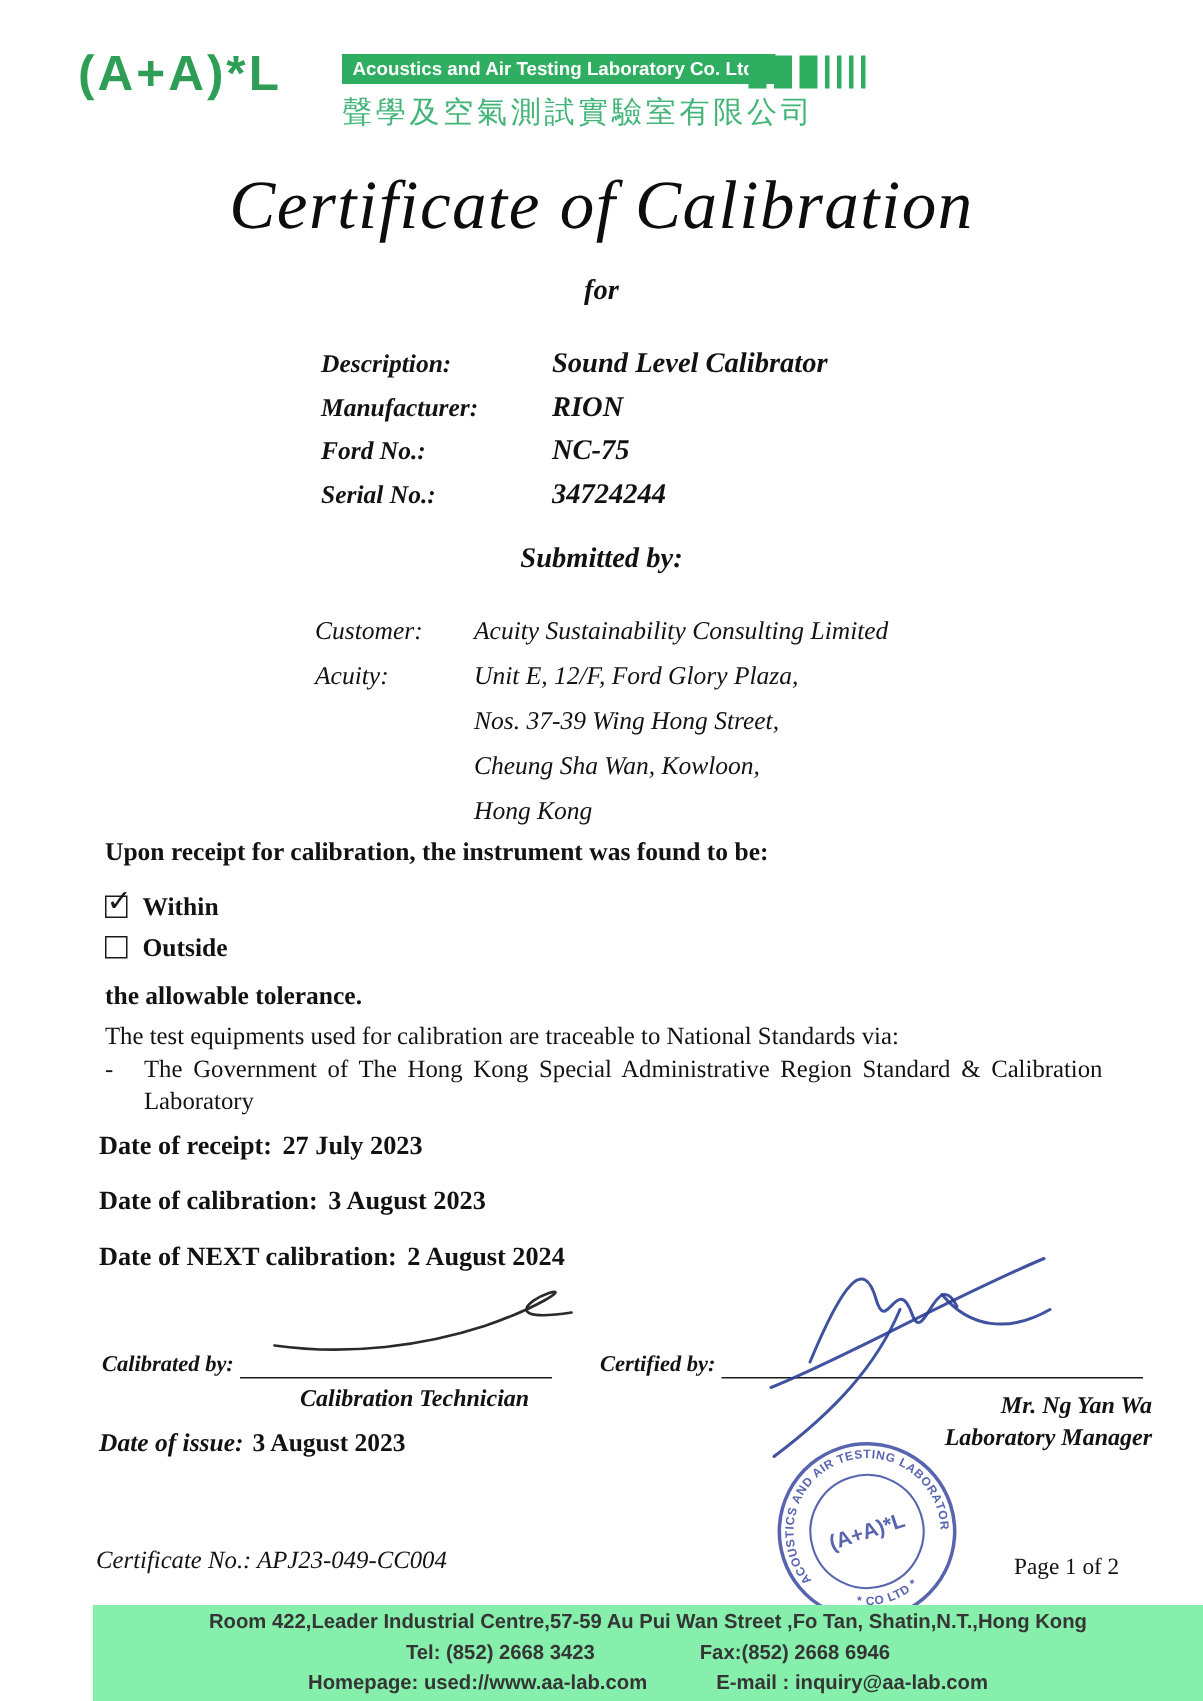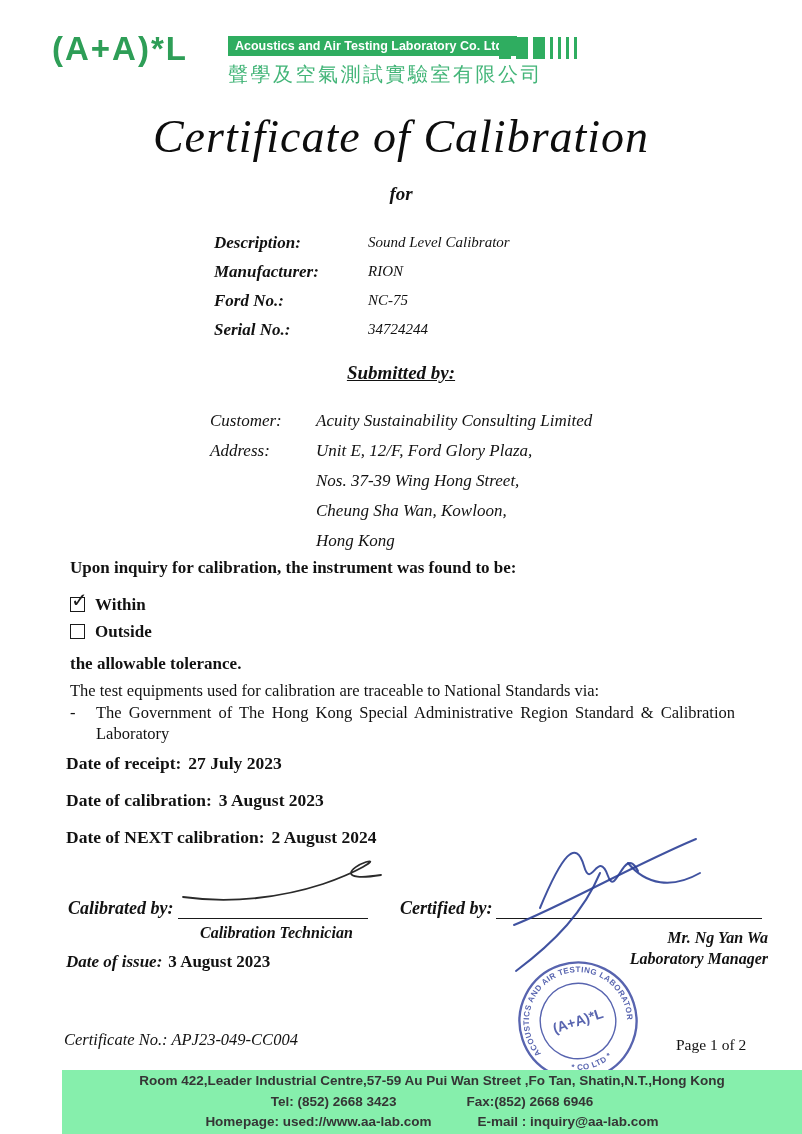--- a/index.html
+++ b/index.html
@@ -37,26 +37,26 @@
   }
   .for-label {
     position:absolute; left:0; top:183px; width:100%; text-align:center;
     font-weight:bold; font-style:italic; font-size:19px;
   }
 
   
   .instrument { position:absolute; left:214px; top:228px; }
   .inst-row { display:flex; line-height:29px; }
   .inst-label { width:154px; font-weight:bold; font-style:italic; font-size:17px; }
-  .inst-value { font-weight:normal; font-style:italic; font-size:15px;text-align:center; }
+  .inst-value { font-weight:bold; font-style:italic; font-size:19px;text-align:center; }
 
   
   .submitted-heading {
     position:absolute; left:0; top:362px; width:100%; text-align:center;
-    font-weight:bold; font-style:italic; font-size:19px; text-decoration:underline;
+    font-weight:bold; font-style:italic; font-size:19px; 
   }
   .customer { position:absolute; left:210px; top:406px; }
   .cust-row { display:flex; line-height:30px; }
   .cust-label { width:106px; font-style:italic; font-size:17px; }
   .cust-value { font-style:italic; font-size:17px; }
 
   
   .receipt { position:absolute; left:70px; top:558px; }
   .receipt-intro { font-weight:bold; font-size:17px; margin-bottom:13px; }
   .chk-row { display:flex; align-items:center; height:27px; }
@@ -79,21 +79,21 @@
 
   
   .dates { position:absolute; left:66px; top:752px; }
   .date-line { font-weight:bold; font-size:17.5px; line-height:22px; margin-bottom:15px; }
   .date-line .val { margin-left:7px; }
 
   
   .sig-left  { position:absolute; left:68px;  top:895px; width:300px; }
   .sig-right { position:absolute; left:400px; top:895px; width:362px; }
   .sig-row { display:flex; align-items:flex-end; height:24px; position:relative; }
-  .sig-label { font-weight:bold; font-style:italic; font-size:18px; white-space:nowrap; padding-right:4px;text-align:center; }
+  .sig-label { font-weight:bold; font-style:italic; font-size:15px; white-space:nowrap; padding-right:4px;text-align:center; }
   .sig-line { flex:1; border-bottom:1.6px solid #1a1a1a; height:22px; }
   .sig-title-left { margin-left:132px; margin-top:5px; font-weight:bold; font-style:italic; font-size:16px; }
   .sig-names { margin-left:168px; margin-top:8px; width:200px; text-align:right; }
   .sig-name, .sig-title-right { font-weight:bold; font-style:italic; font-size:16px; line-height:21px; }
   .sig-svg-left  { position:absolute; left:110px; top:-42px; pointer-events:none; }
   .sig-svg-right { position:absolute; left:100px; top:-62px; pointer-events:none; }
   .sig-stroke-dark { fill:none; stroke:#2a2a2a; stroke-width:1.8; stroke-linecap:round; }
   .sig-stroke-blue { fill:none; stroke:#2b3f96; stroke-width:2; stroke-linecap:round; opacity:0.9; }
 
   .date-issue { position:absolute; left:66px; top:952px; font-size:17px; }
@@ -162,39 +162,39 @@
     </div>
   </div>
 
   <div class="submitted-heading">Submitted by:</div>
   <div class="customer">
     <div class="cust-row">
       <span class="cust-label">Customer:</span>
       <span class="cust-value">Acuity Sustainability Consulting Limited</span>
     </div>
     <div class="cust-row">
-      <span class="cust-label">Address:</span>
+      <span class="cust-label">Acuity:</span>
       <span class="cust-value">Unit E, 12/F, Ford Glory Plaza,</span>
     </div>
     <div class="cust-row">
       <span class="cust-label"></span>
       <span class="cust-value">Nos. 37-39 Wing Hong Street,</span>
     </div>
     <div class="cust-row">
       <span class="cust-label"></span>
       <span class="cust-value">Cheung Sha Wan, Kowloon,</span>
     </div>
     <div class="cust-row">
       <span class="cust-label"></span>
       <span class="cust-value">Hong Kong</span>
     </div>
   </div>
 
   <div class="receipt">
-    <div class="receipt-intro">Upon inquiry for calibration, the instrument was found to be:</div>
+    <div class="receipt-intro">Upon receipt for calibration, the instrument was found to be:</div>
     <div class="chk-row">
       <span class="chk-box">
         <span class="chk-tick" style="visibility: visible;">✓</span>
       </span>
       <span class="chk-label">Within</span>
     </div>
     <div class="chk-row">
       <span class="chk-box">
         
       </span>

